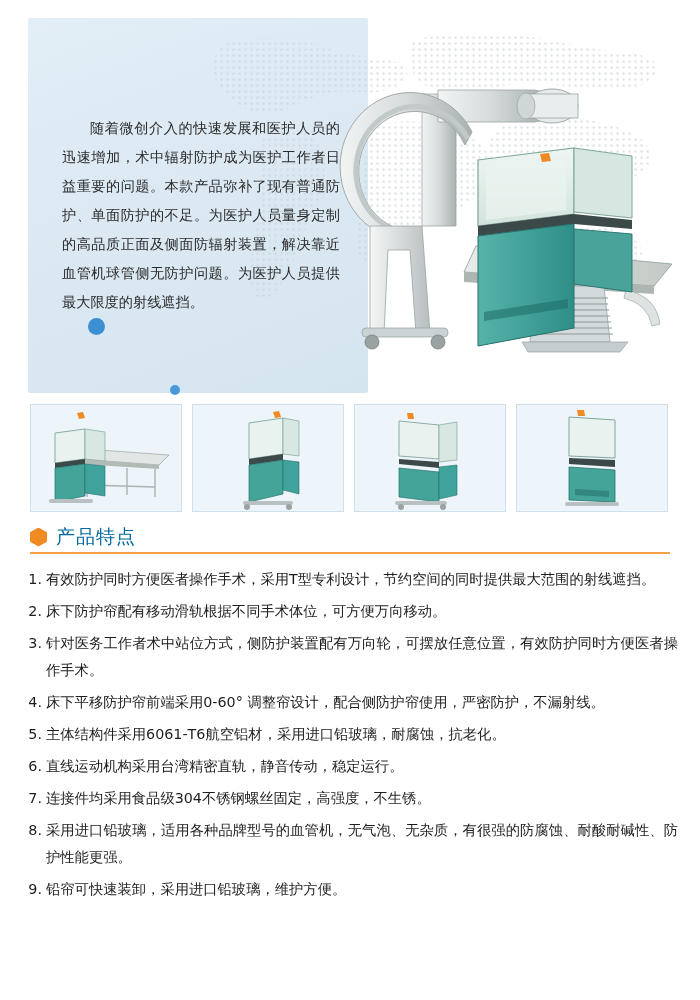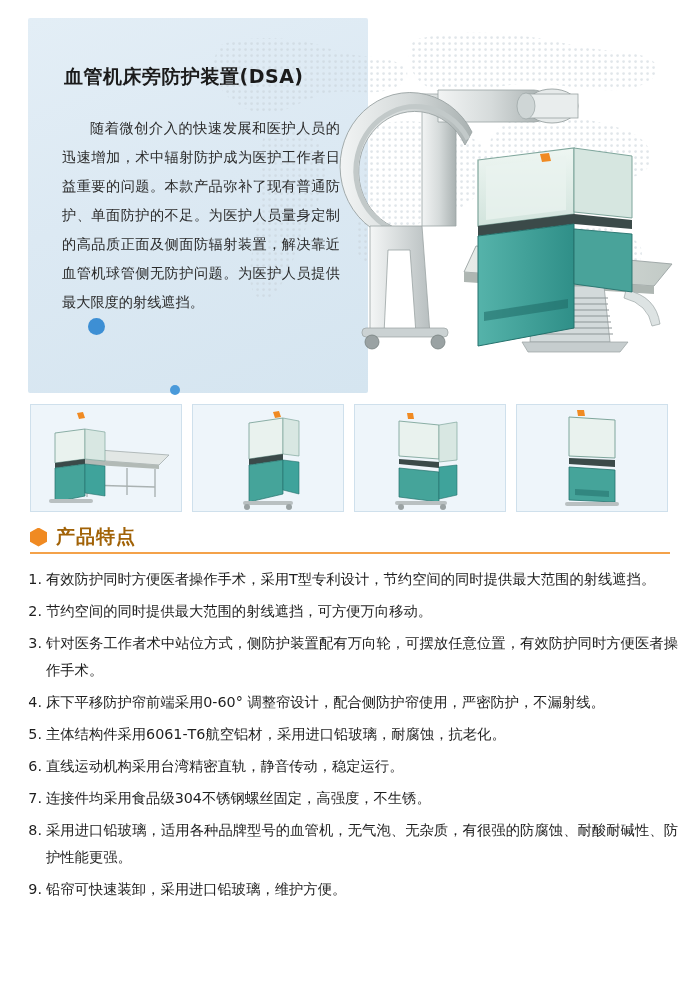--- a/index.html
+++ b/index.html
@@ -113,22 +113,22 @@
     align-items: center;
     gap: 9px;
   }
   .hexmark {
     width: 17px; height: 19px;
     background: #f08a22;
     clip-path: polygon(50% 0%, 100% 25%, 100% 75%, 50% 100%, 0% 75%, 0% 25%);
   }
   .sec-title {
     font-size: 19px;
-    font-weight: bold;
-    color: #a16207;
+    font-weight: normal;
+    color: #0369a1;
     letter-spacing: 1px;
   }
   .sec-rule {
     position: absolute;
     left: 30px;
     top: 552px;
     width: 640px;
     height: 2px;
     background: #f4a24a;
   }
@@ -192,21 +192,20 @@
     <g fill="url(#dotgrid)">
       <path d="M40 28 C70 16 120 18 150 30 C178 41 196 36 218 44 C236 50 232 66 210 72 C186 78 168 70 146 76 C120 83 104 100 78 94 C52 88 36 66 34 50 Z"></path>
       <path d="M236 22 C280 10 340 14 390 26 C430 36 460 30 476 44 C488 55 470 70 440 72 C404 74 372 62 340 66 C306 70 280 80 256 72 C234 64 224 40 236 22 Z"></path>
       <path d="M92 110 C118 104 140 116 146 136 C152 158 140 186 128 210 C118 232 110 262 96 276 C84 288 72 278 72 258 C72 232 82 200 84 174 C86 148 78 118 92 110 Z"></path>
       <path d="M200 106 C240 98 280 108 300 124 C318 138 312 164 296 180 C280 196 258 196 240 206 C220 218 208 244 194 246 C180 248 174 226 180 204 C186 180 184 150 188 130 C191 116 192 108 200 106 Z"></path>
       <path d="M330 104 C370 94 420 100 452 114 C478 126 480 150 458 158 C432 168 400 158 372 162 C346 166 330 176 316 166 C300 154 306 116 330 104 Z"></path>
       <path d="M386 212 C418 204 452 212 462 228 C470 242 452 258 428 260 C402 262 378 252 372 238 C366 224 372 216 386 212 Z"></path>
     </g>
   </svg>
 
-  <div class="hero-title">血管机床旁防护装置(DSA)</div>
   <div class="hero-para">随着微创介入的快速发展和医护人员的迅速增加，术中辐射防护成为医护工作者日益重要的问题。本款产品弥补了现有普通防护、单面防护的不足。为医护人员量身定制的高品质正面及侧面防辐射装置，解决靠近血管机球管侧无防护问题。为医护人员提供最大限度的射线遮挡。</div>
   <div class="dot-big"></div>
   <div class="dot-small"></div>
 
   <svg class="hero-illus" viewBox="0 0 360 300">
     <defs>
       <linearGradient id="gGlass" x1="0" y1="0" x2="0" y2="1">
         <stop offset="0" stop-color="#eef6f2"></stop>
         <stop offset="1" stop-color="#d2e4dd"></stop>
       </linearGradient>
@@ -354,21 +353,21 @@
 </div>
 <div class="sec-rule"></div>
 
 <div class="features">
   <div class="feat">
     <span class="feat-num">1.</span>
     <span class="feat-txt">有效防护同时方便医者操作手术，采用T型专利设计，节约空间的同时提供最大范围的射线遮挡。</span>
   </div>
   <div class="feat">
     <span class="feat-num">2.</span>
-    <span class="feat-txt">节约空间的同时提供最大范围的射线遮挡，可方便万向移动。</span>
+    <span class="feat-txt">床下防护帘配有移动滑轨根据不同手术体位，可方便万向移动。</span>
   </div>
   <div class="feat">
     <span class="feat-num">3.</span>
     <span class="feat-txt">针对医务工作者术中站位方式，侧防护装置配有万向轮，可摆放任意位置，有效防护同时方便医者操作手术。</span>
   </div>
   <div class="feat">
     <span class="feat-num">4.</span>
     <span class="feat-txt">床下平移防护帘前端采用0-60° 调整帘设计，配合侧防护帘使用，严密防护，不漏射线。</span>
   </div>
   <div class="feat">

